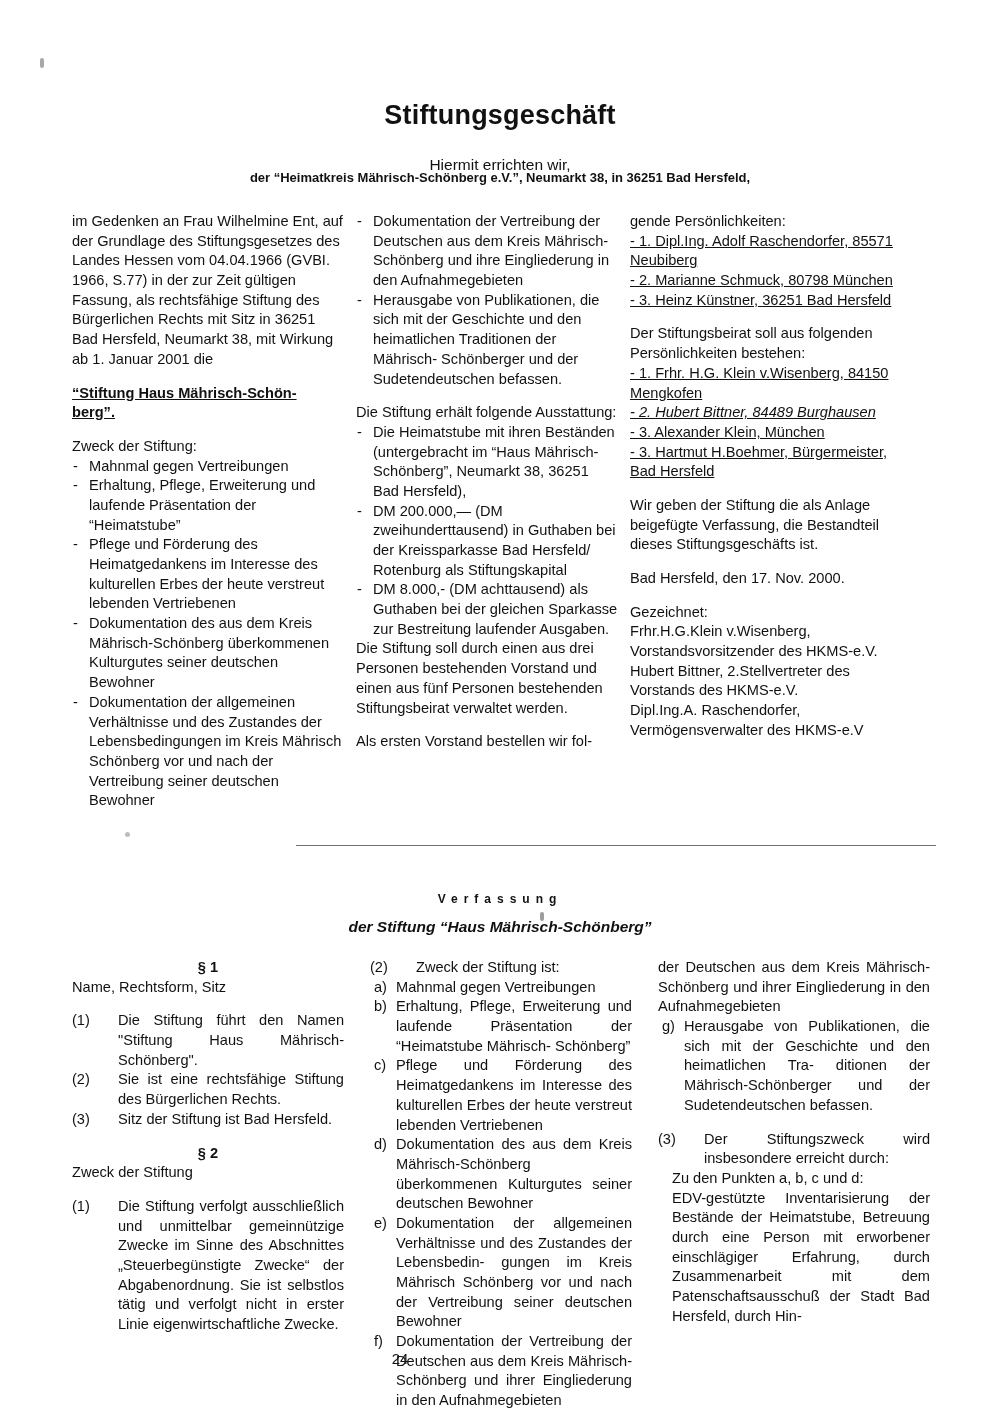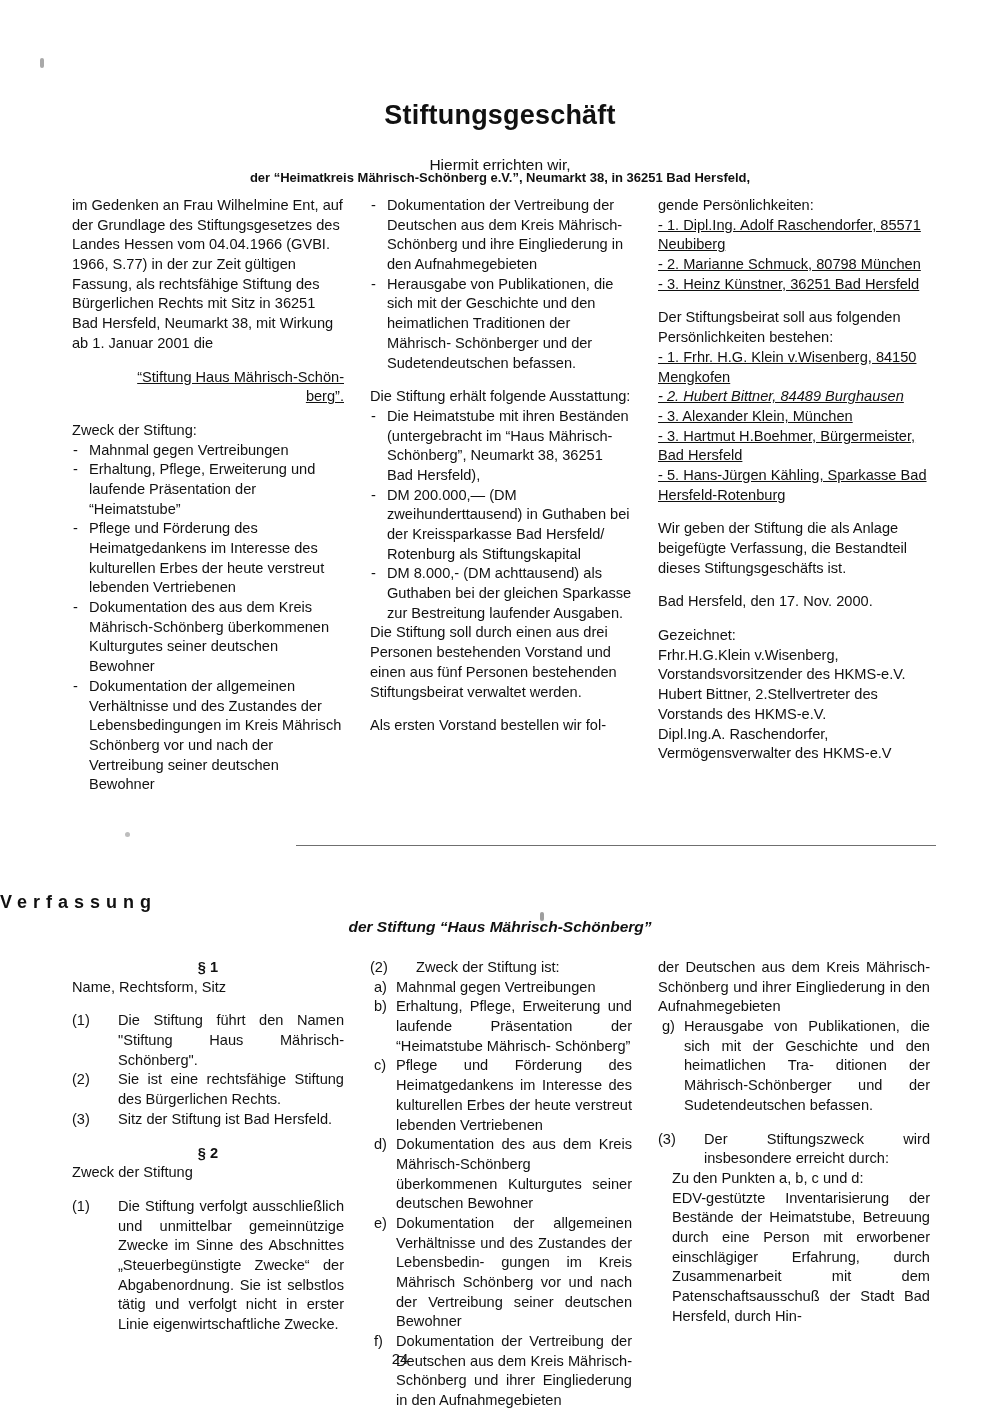--- a/index.html
+++ b/index.html
@@ -51,40 +51,40 @@
     width: 1000px;
     text-align: center;
     font-size: 13px;
     font-weight: bold;
   }
 
   
   .topcols {
     position: absolute;
     left: 72px;
-    top: 196px;
+    top: 212px;
     width: 858px;
     display: flex;
-    gap: 26px;
+    gap: 12px;
   }
   .col {
     font-size: 14.6px;
     line-height: 1.35;
   }
   .col.c1 { width: 272px; }
   .col.c2 { width: 262px; }
   .col.c3 { width: 272px; }
 
   p.para { margin: 0 0 14px 0; }
   p.tight { margin: 0; }
   .gap { height: 14px; }
 
   .u-bold-center {
-    text-align: right;
-    font-weight: normal;
+    text-align: left;
+    font-weight: bold;
     text-decoration: underline;
     margin: 0 0 14px 0;
     line-height: 1.35;
   }
 
   ul.dash {
     list-style: none;
     margin: 0;
     padding: 0;
   }
@@ -113,21 +113,22 @@
     width: 640px;
     height: 1px;
     background: #6f6f6f;
   }
 
   
   .verf-title {
     position: absolute;
     left: 0; top: 892px;
     width: 1000px;
-    font-size: 18px;
+    text-align: center;
+    font-size: 12px;
     font-weight: bold;
     letter-spacing: 6px;
   }
   .verf-sub {
     position: absolute;
     left: 0; top: 918px;
     width: 1000px;
     text-align: center;
     font-size: 15.5px;
     font-weight: bold;
@@ -246,21 +247,20 @@
         <li>- 2. Marianne Schmuck, 80798 München</li>
         <li>- 3. Heinz Künstner, 36251 Bad Hersfeld</li>
       </ul>
       <div class="gap"></div>
       <p class="tight">Der Stiftungsbeirat soll  aus folgenden Persönlichkeiten  bestehen:</p>
       <ul class="num-list">
         <li>- 1. Frhr. H.G. Klein v.Wisenberg, 84150 Mengkofen</li>
         <li class="italic">- 2. Hubert Bittner, 84489 Burghausen</li>
         <li>- 3. Alexander Klein, München</li>
         <li>- 3. Hartmut H.Boehmer, Bürgermeister,  Bad Hersfeld</li>
-        <li>- 5. Hans-Jürgen Kähling, Sparkasse Bad Hersfeld-Rotenburg</li>
       </ul>
       <div class="gap"></div>
       <p class="para">Wir geben der Stiftung die als Anlage beigefügte Verfassung, die Bestandteil dieses Stiftungsgeschäfts ist.</p>
       <p class="para">Bad Hersfeld, den 17. Nov. 2000.</p>
       <p class="tight">Gezeichnet:</p>
       <p class="tight">Frhr.H.G.Klein v.Wisenberg, Vorstandsvorsitzender des HKMS-e.V.</p>
       <p class="tight">Hubert Bittner, 2.Stellvertreter des Vorstands des HKMS-e.V.</p>
       <p class="tight">Dipl.Ing.A. Raschendorfer, Vermögensverwalter des HKMS-e.V</p>
     </div>
   </div>

